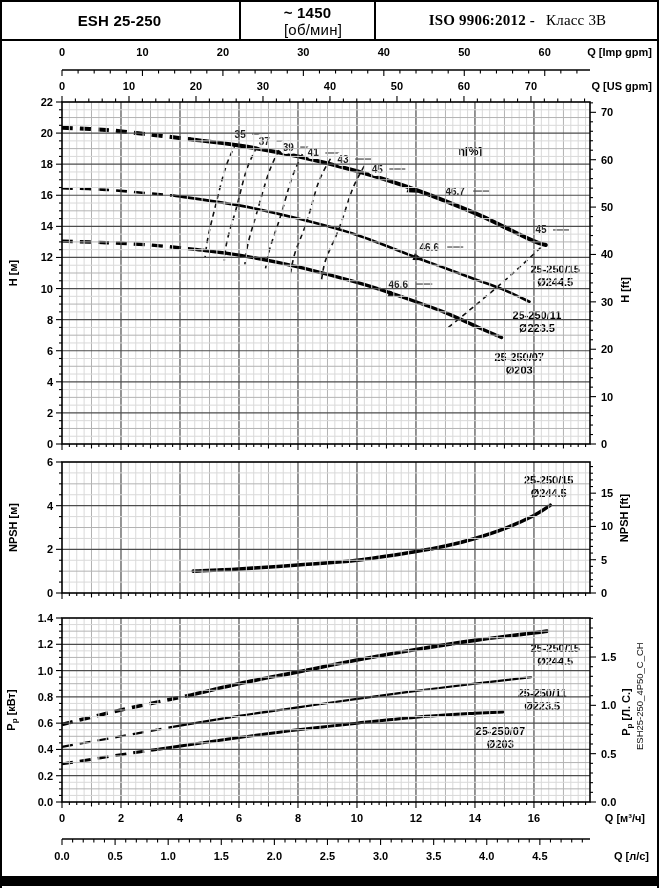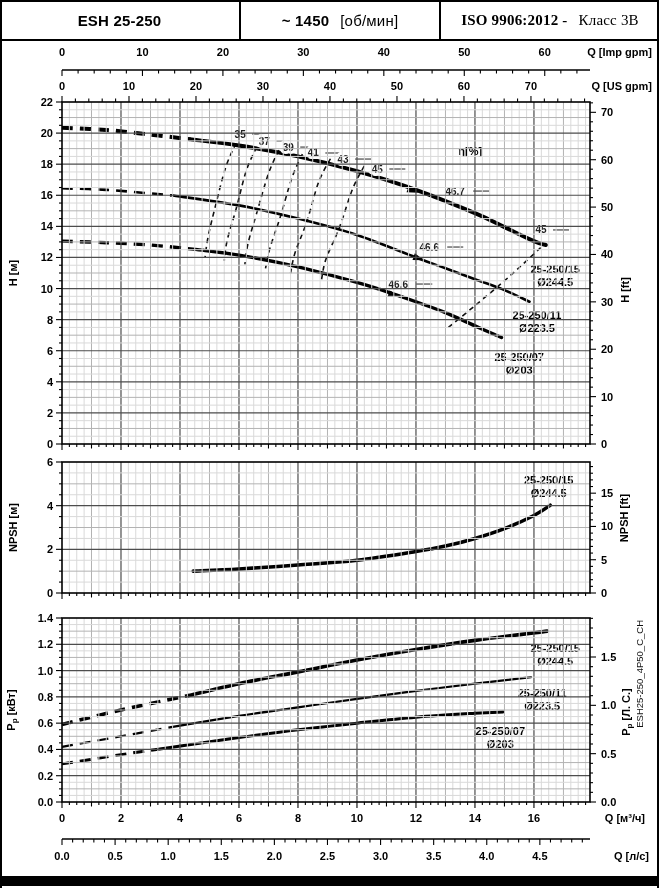--- a/index.html
+++ b/index.html
@@ -1,27 +1,27 @@
 <!DOCTYPE html>
 <html><head>
 <meta charset="utf-8">
 <style>
   html,body{margin:0;padding:0;background:#fff;}
   .page{position:relative;width:659px;height:888px;background:#fff;overflow:hidden;
-        font-family:"Liberation Sans", sans-serif;text-align:right;}
+        font-family:"Liberation Sans", sans-serif;}
   .edge{position:absolute;background:#000;}
   .edge-left{left:0;top:0;width:2px;height:888px;}
   .edge-right{right:0;top:0;width:2px;height:888px;}
   .edge-bottom{left:0;top:876px;width:659px;height:10px;}
   .hdr{position:absolute;left:0;top:0;width:659px;height:41px;display:flex;
        border-top:2px solid #000;border-bottom:2px solid #000;box-sizing:border-box;}
   .hdr .cell{display:flex;align-items:center;justify-content:center;height:100%;
        font-size:15px;font-weight:700;color:#000;letter-spacing:.2px;}
   .hdr .c1{width:241px;border-right:2px solid #000;box-sizing:border-box;}
-  .hdr .c2{width:200px;border-right:2px solid #000;box-sizing:border-box;}
+  .hdr .c2{width:135px;border-right:2px solid #000;box-sizing:border-box;flex-direction:column;}
   .hdr .c3{flex:1;font-family:Liberation Serif, serif;}
   .hdr .light{font-weight:400;margin-left:11px;}
   .side-code{position:absolute;left:634px;top:750px;width:130px;
        transform:rotate(-90deg);transform-origin:0 0;
        font-size:9.5px;font-weight:400;color:#111;white-space:nowrap;}
   svg{position:absolute;left:0;top:0;}
   svg text{font-family:"Liberation Sans", sans-serif;}
 </style>
 </head>
 <body>

